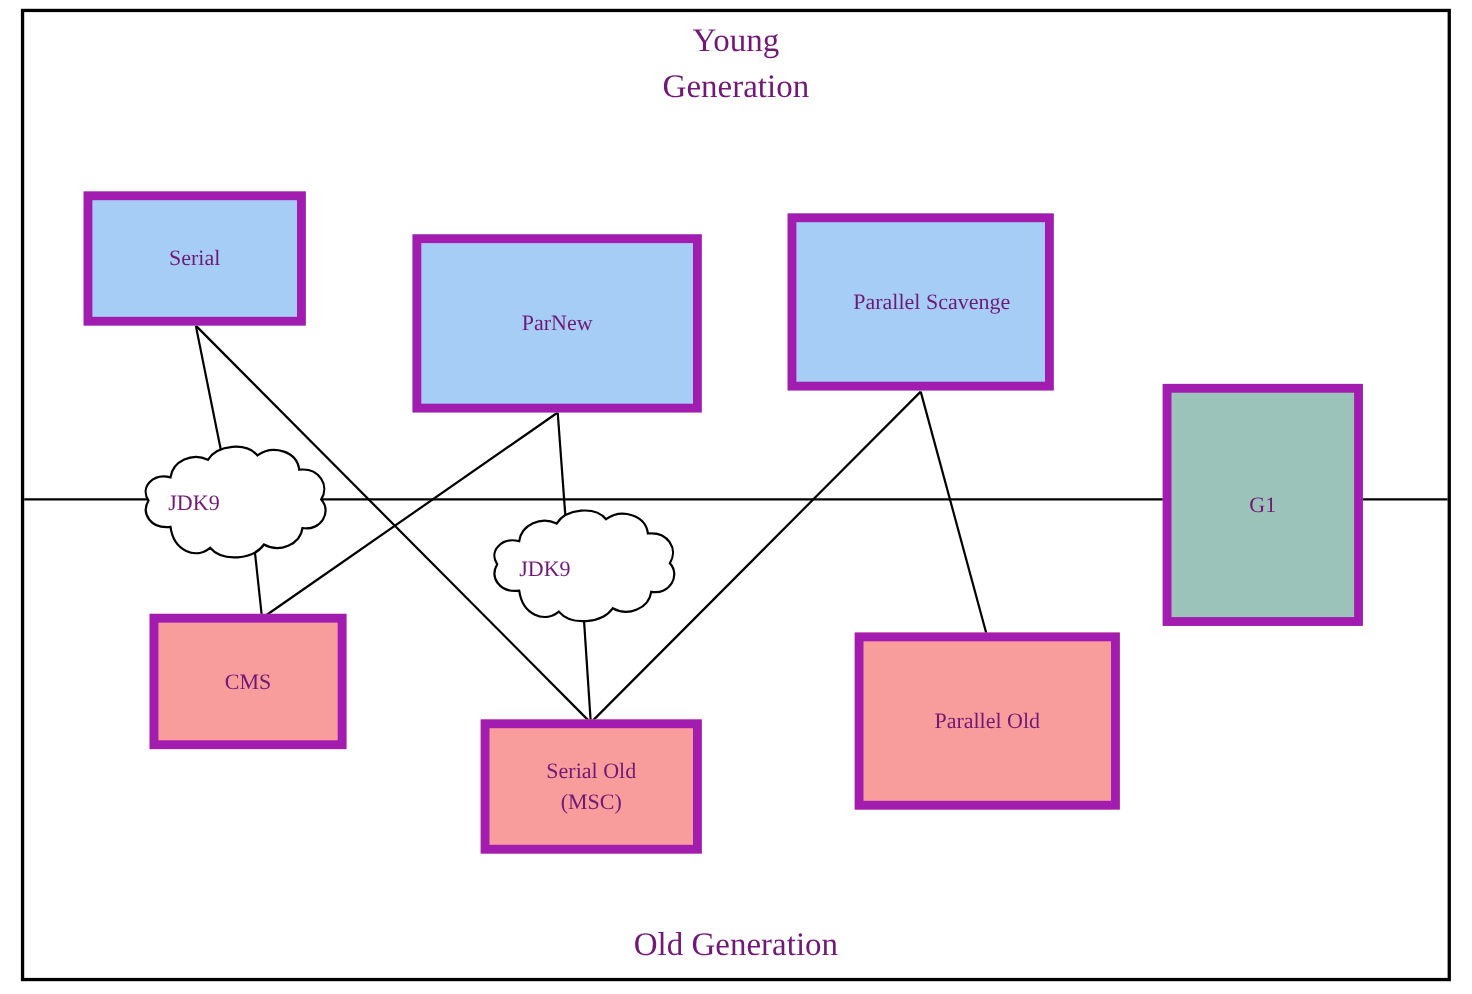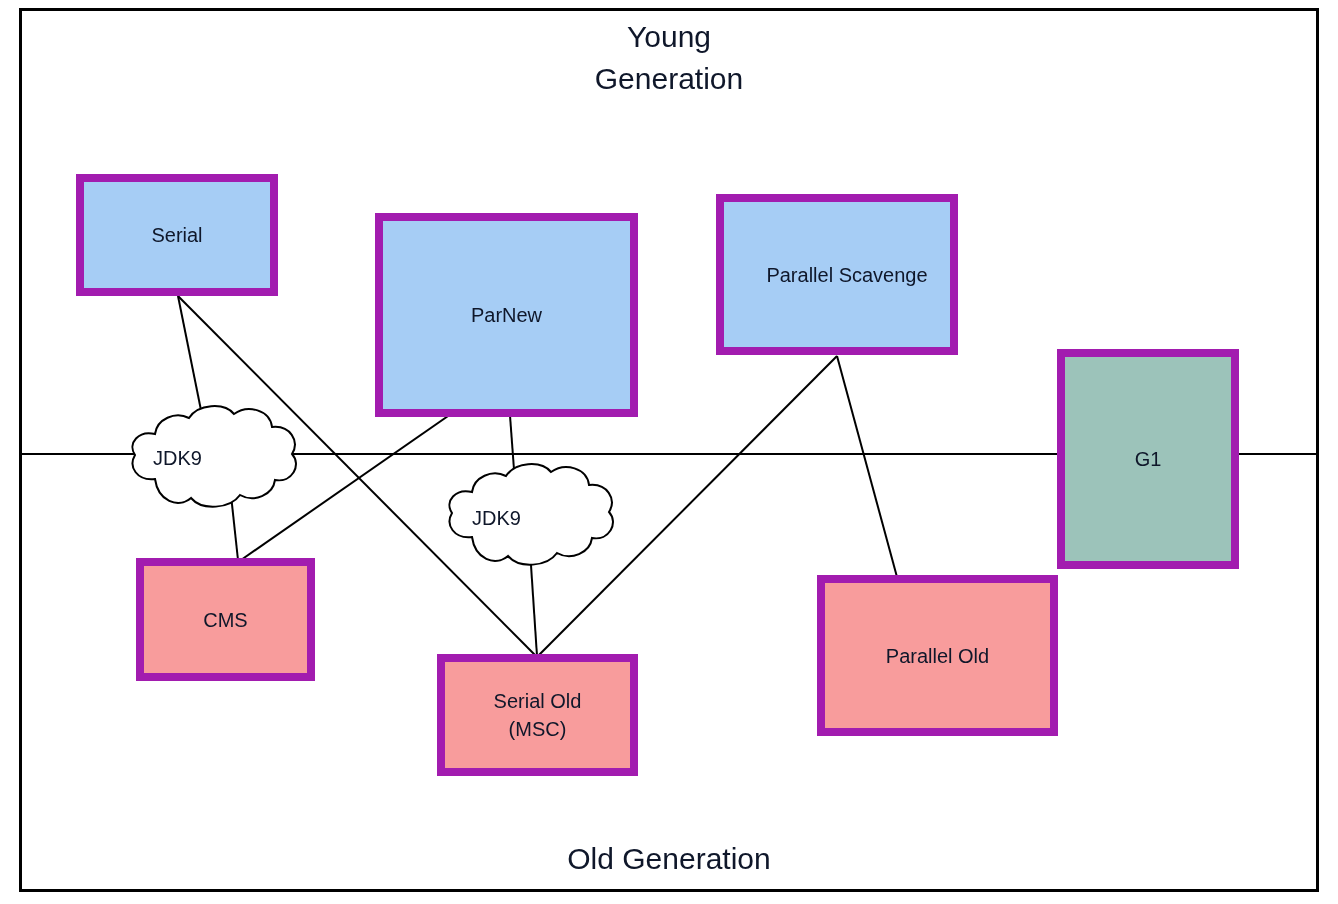--- a/index.html
+++ b/index.html
@@ -1,34 +1,34 @@
 <!DOCTYPE html>
 <html><head>
 <meta charset="utf-8">
 <style>
   html,body{margin:0;padding:0;background:#fff;}
   .stage{
     position:relative;width:1338px;height:904px;background:#fff;
-    font-family:Liberation Sans, sans-serif;color:#0f172a;overflow:hidden;
+    font-family:Liberation Serif, serif;color:#701a75;overflow:hidden;
   }
   .frame{
     position:absolute;left:19px;top:8px;width:1300px;height:884px;
     border:3px solid #000;box-sizing:border-box;
   }
   .wires{position:absolute;left:0;top:0;width:1338px;height:904px;}
   .title{position:absolute;left:0;right:0;text-align:center;font-size:30px;line-height:42px;}
   .title.top{top:16px;}
   .title.bottom{top:838px;}
   .node{
     position:absolute;box-sizing:border-box;border:8px solid #a21caf;
     display:flex;flex-direction:column;align-items:center;justify-content:center;
     font-size:20px;line-height:28px;text-align:center;
   }
   .node-serial{left:76px;top:174px;width:202px;height:122px;}
-  .node-parnew{left:375px;top:213px;width:263px;height:204px;}
+  .node-parnew{left:375px;top:213px;width:263px;height:162px;}
   .node-pscav{left:716px;top:194px;width:242px;height:161px;}
   .node-g1{left:1057px;top:349px;width:182px;height:220px;}
   .node-cms{left:136px;top:558px;width:179px;height:123px;}
   .node-serialold{left:437px;top:654px;width:201px;height:122px;}
   .node-parallelold{left:777px;top:575px;width:241px;height:161px;}
   .cloud-label{
     position:absolute;width:120px;text-align:left;font-size:20px;line-height:24px;
   }
   .cloud-label.left{left:153px;top:446px;}
   .cloud-label.center{left:472px;top:506px;}
@@ -89,21 +89,21 @@
 
   <div class="node node-cms" style="background-color: rgb(248, 156, 156);">
     <span>CMS</span>
   </div>
 
   <div class="node node-serialold" style="background-color: rgb(248, 156, 156);">
     <span>Serial Old</span>
     <span>(MSC)</span>
   </div>
 
-  <div class="node node-parallelold" style="background-color: rgb(248, 156, 156); margin-left: 40px;">
+  <div class="node node-parallelold" style="background-color: rgb(248, 156, 156);">
     <span>Parallel Old</span>
   </div>
 
   <div class="cloud-label left">JDK9</div>
   <div class="cloud-label center">JDK9</div>
 
   <div class="title bottom">Old Generation</div>
 
 </div>
 

